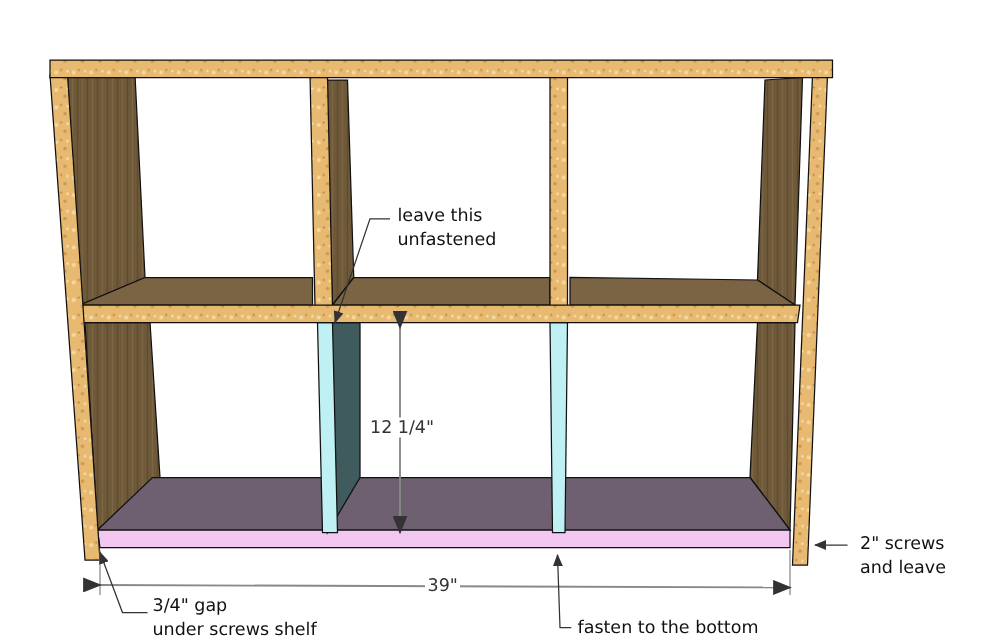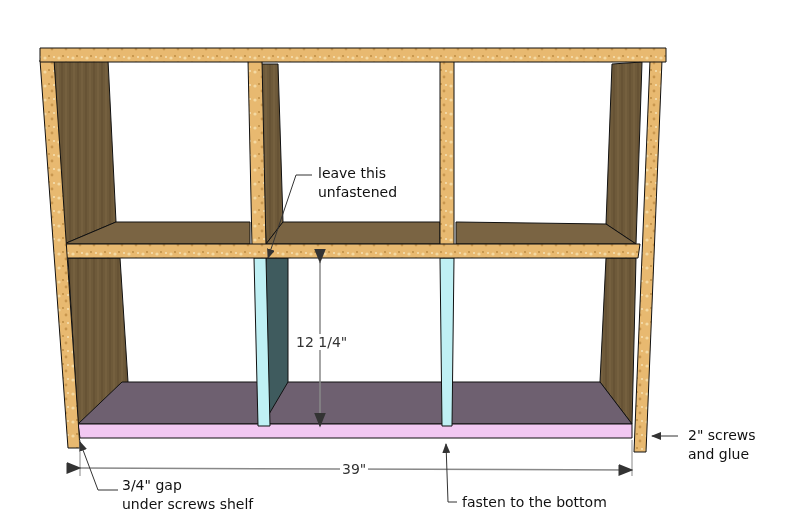--- a/index.html
+++ b/index.html
@@ -91,17 +91,17 @@
 
 <div class="dim" style="left:340px;top:449px;">39"</div>
 
 <div class="label" style="left:122px;top:464px;">
   <div>3/4" gap</div>
   <div>under screws shelf</div>
 </div>
 
 <div class="label" style="left:688px;top:414px;">
   <div>2" screws</div>
-  <div>and glue</div>
+  <div>and leave</div>
 </div>
 
 <div class="label" style="left:462px;top:481px;">fasten to the bottom</div>
 </div>
 
 </body></html>

